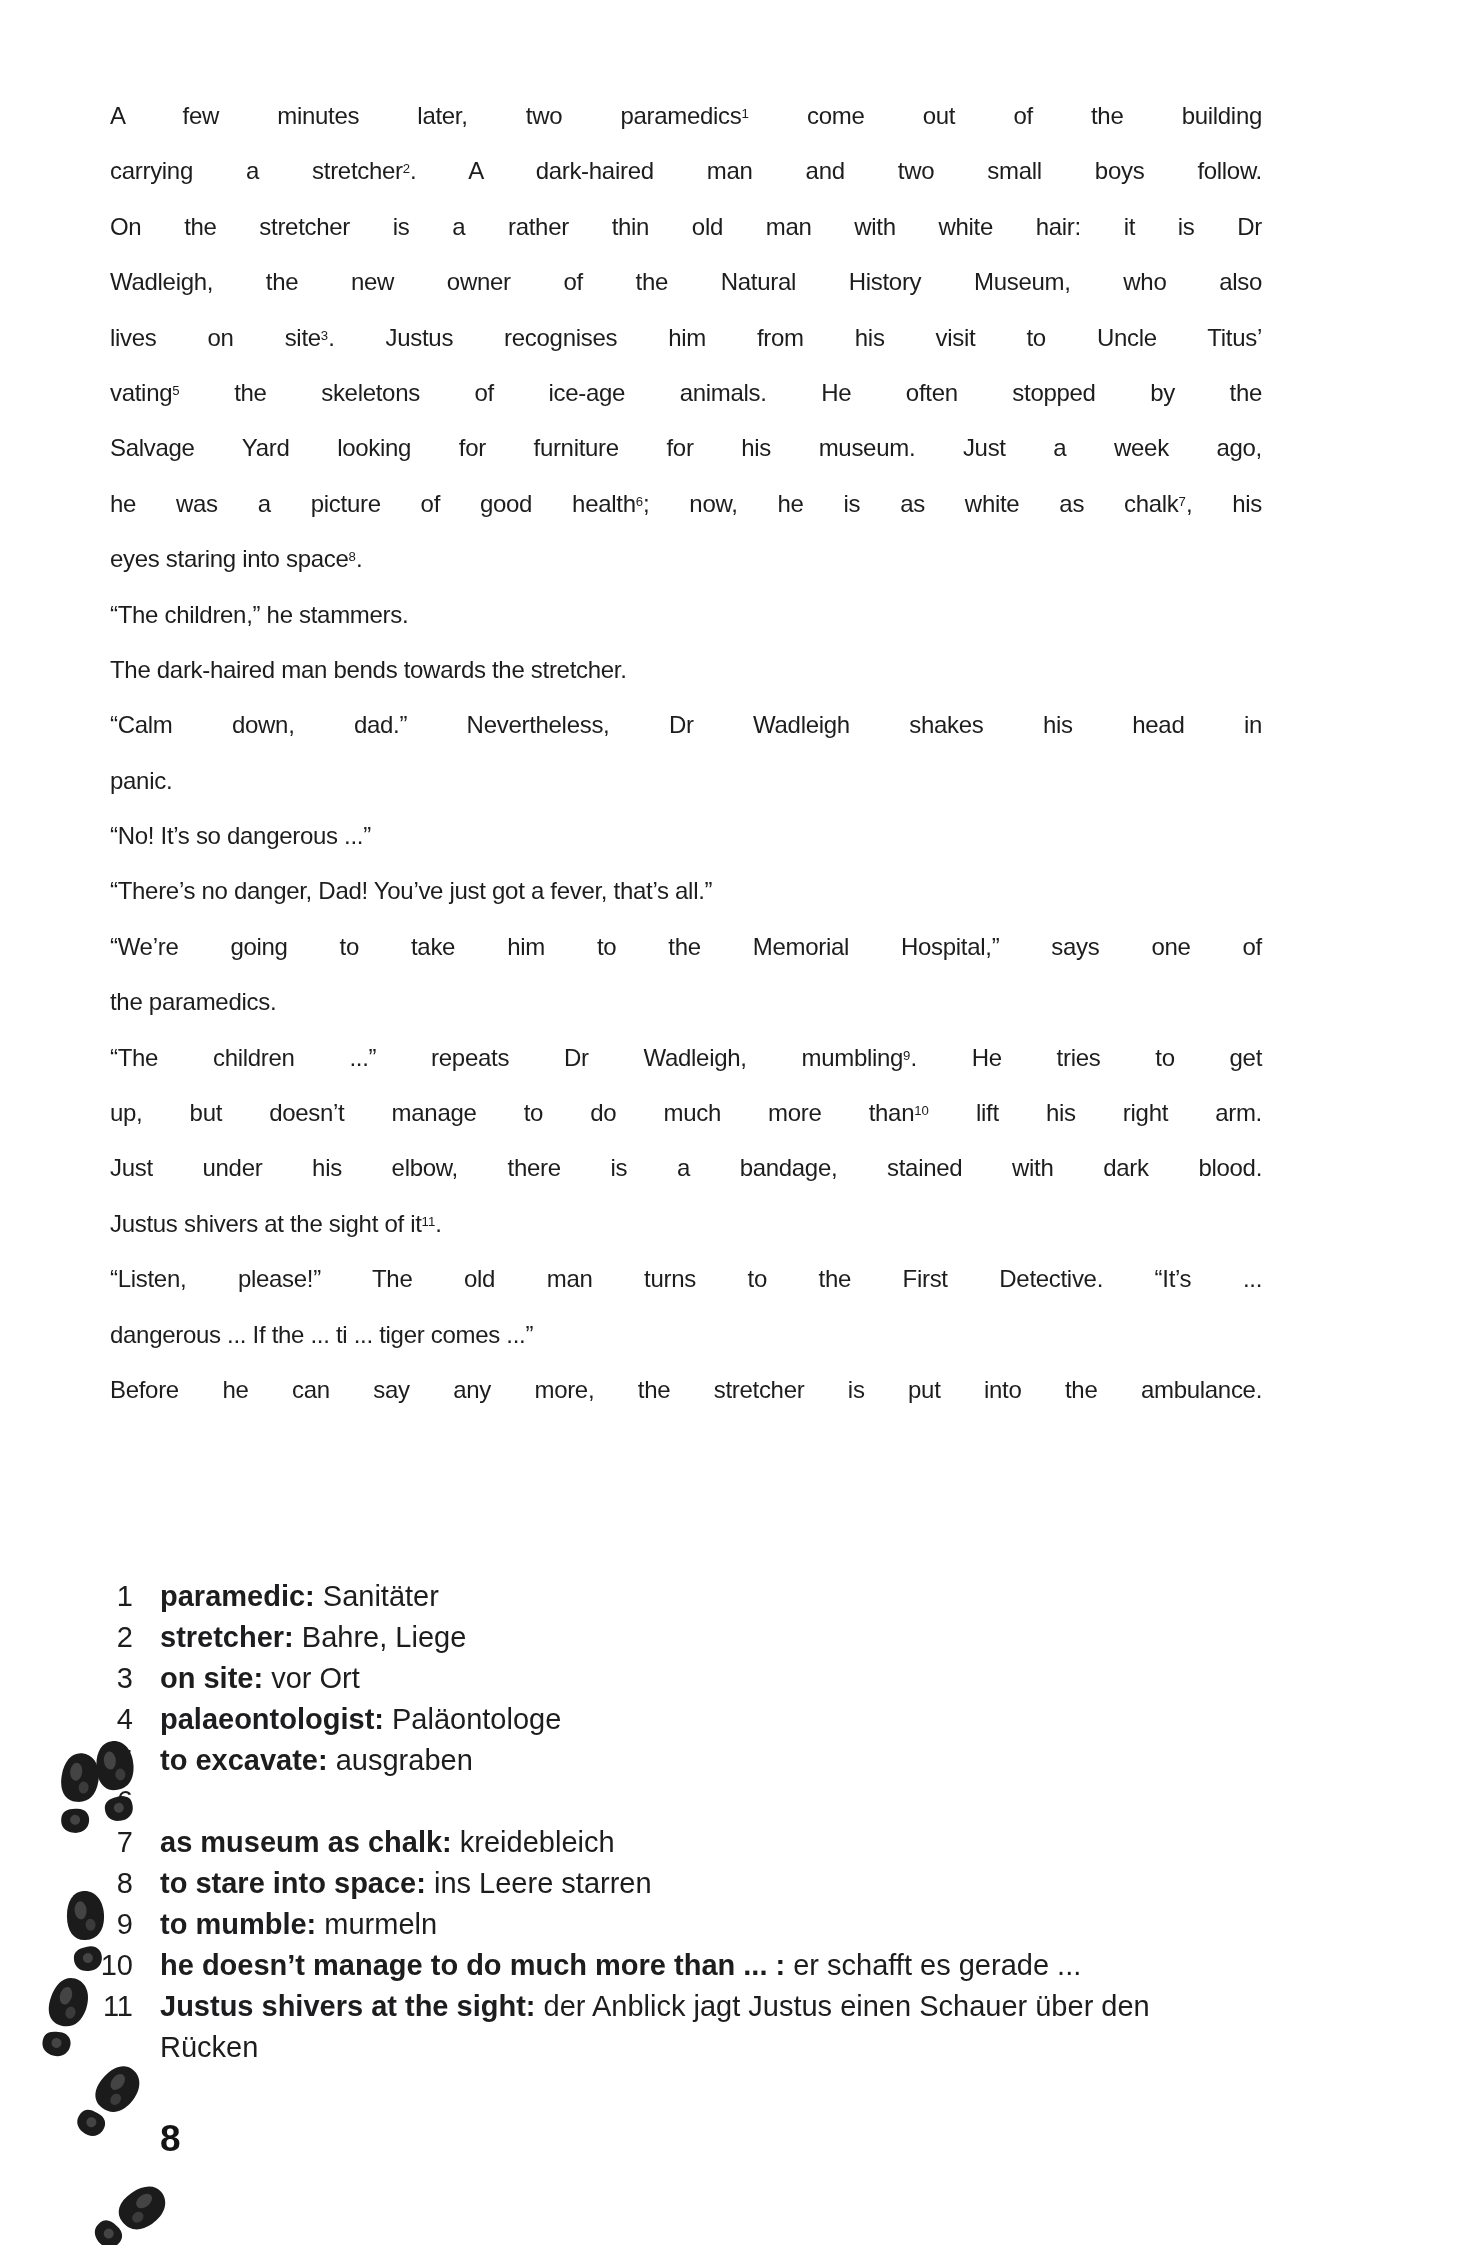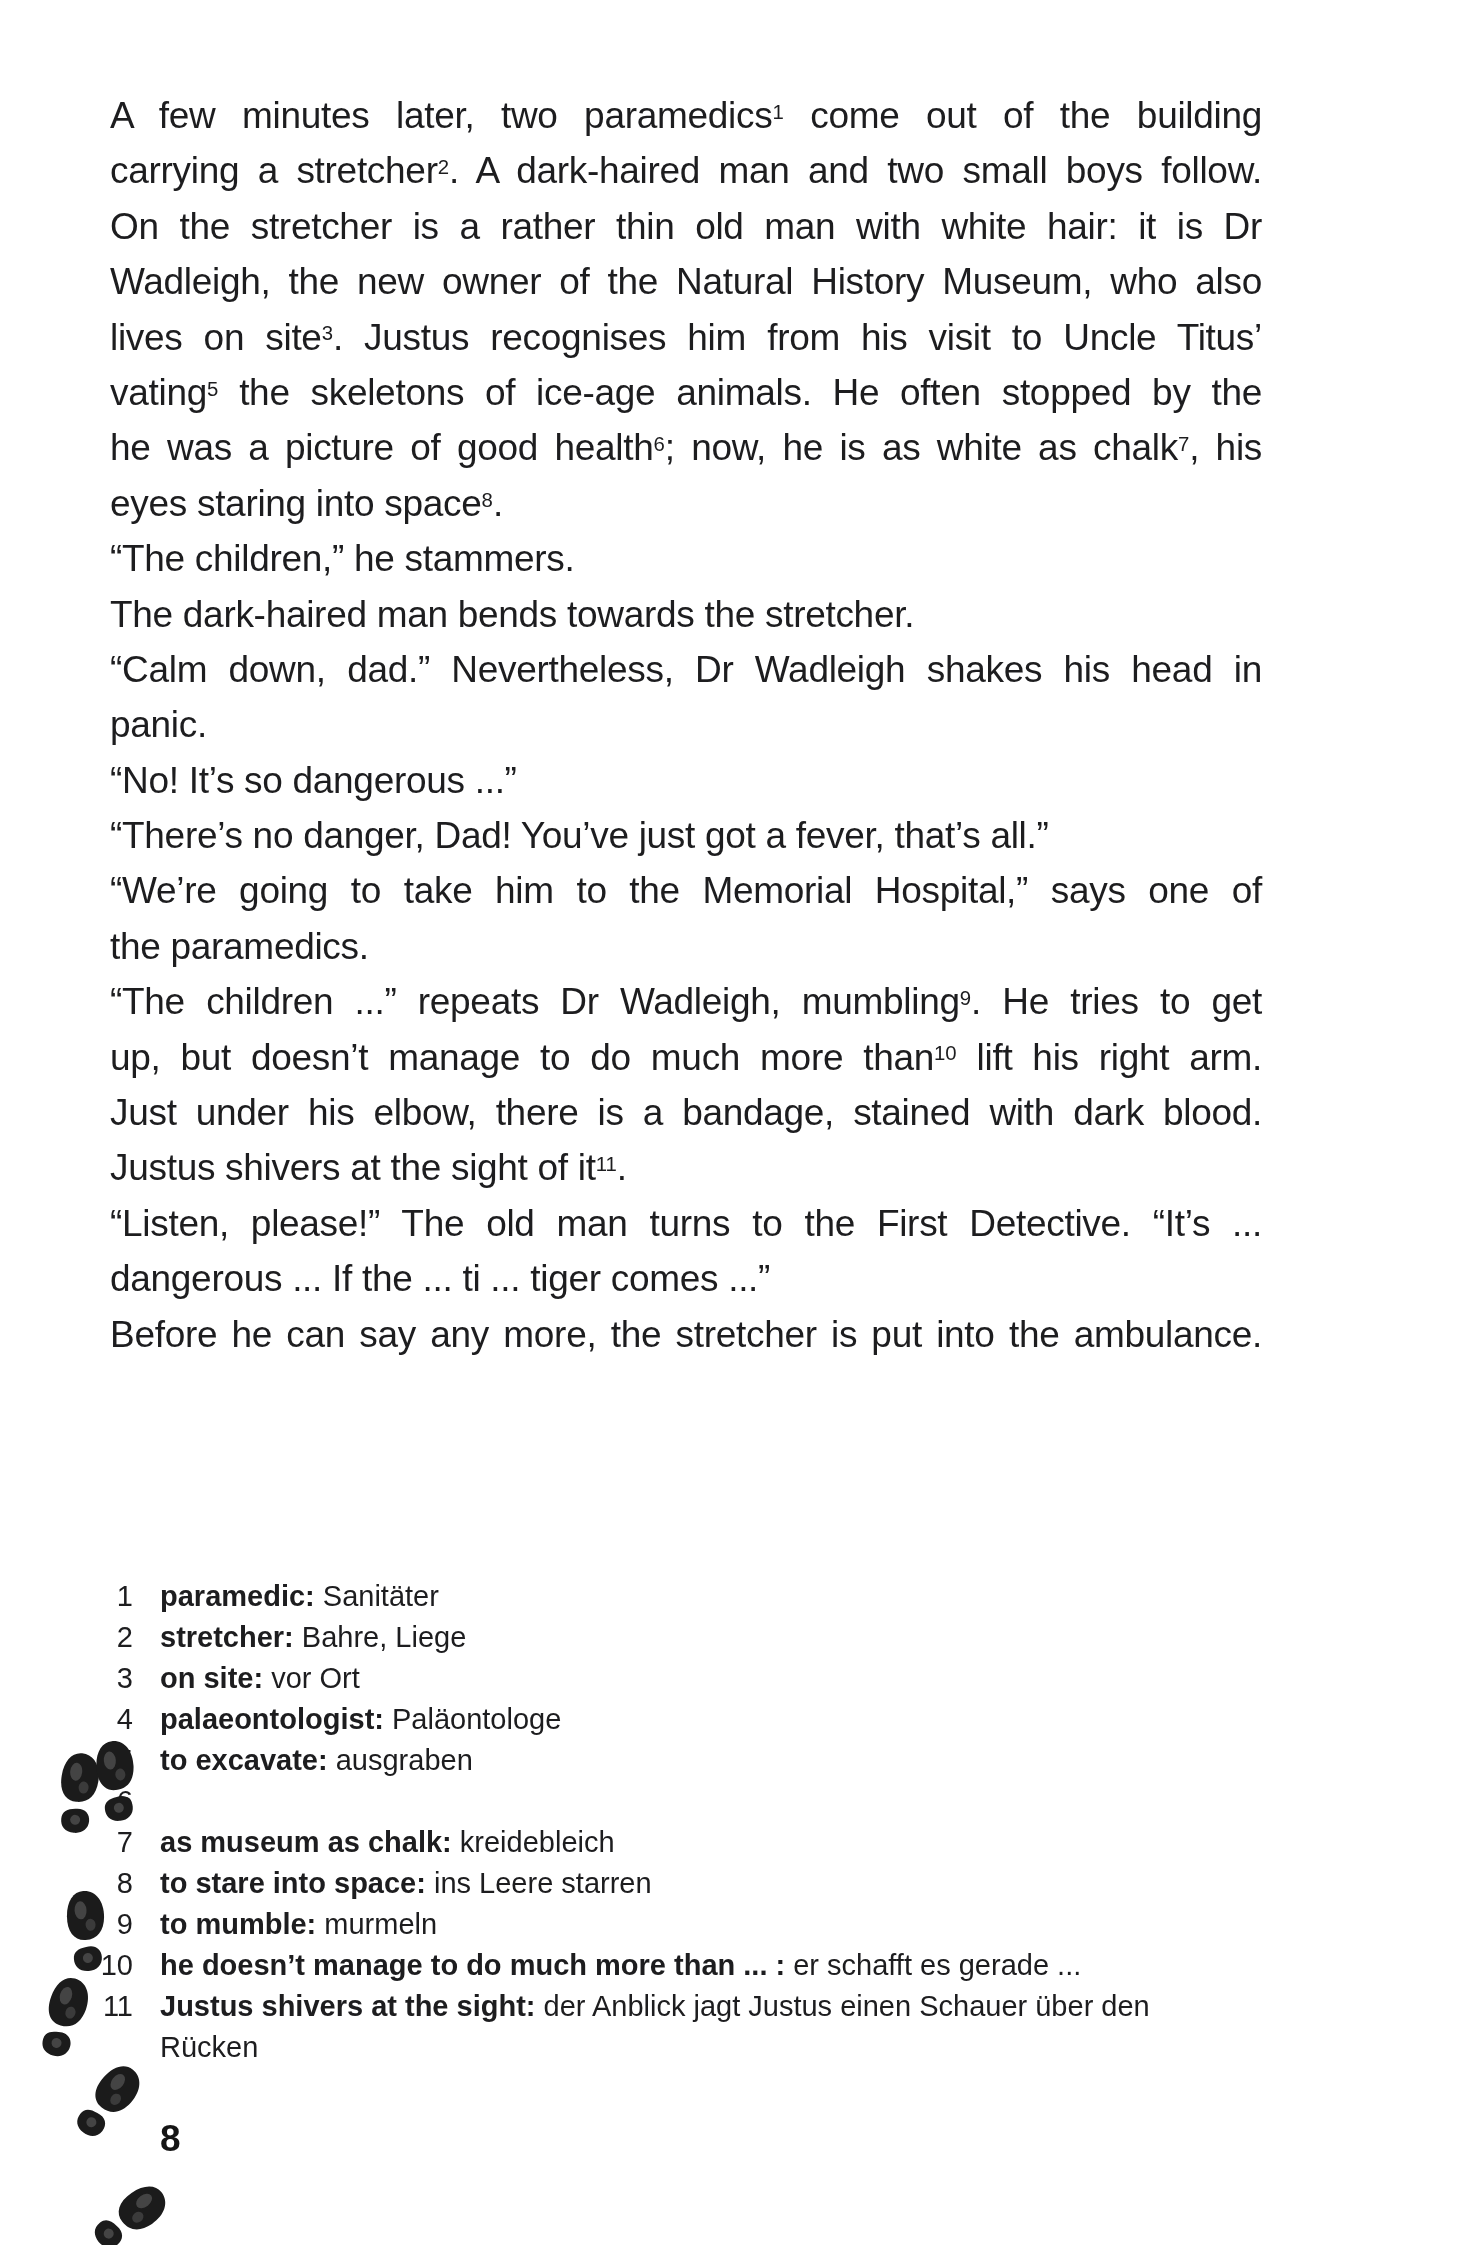--- a/index.html
+++ b/index.html
@@ -10,21 +10,21 @@
     overflow:hidden;
     font-family:"Liberation Sans","DejaVu Sans",sans-serif;
     color:#1d1d1f;
   }
   .page{position:absolute;inset:0;}
   
   .story{
     position:absolute;left:110px;top:88px;width:1152px;
   }
   .line{
-    font-size:37px;line-height:55.4px;height:55.4px;
+    font-size:24px;line-height:55.4px;height:55.4px;
     letter-spacing:-0.3px;
     white-space:nowrap;
   }
   .line.jl{
     white-space:normal;
     text-align:justify;
     text-align-last:justify;
     text-justify:inter-word;
   }
   .line sup{
@@ -53,20 +53,21 @@
 
 <div class="page">
 
   <div class="story">
       <div class="line jl">A few minutes later, two paramedics<sup>1</sup> come out of the building</div>
       <div class="line jl">carrying a stretcher<sup>2</sup>. A dark-haired man and two small boys follow.</div>
       <div class="line jl">On the stretcher is a rather thin old man with white hair: it is Dr</div>
       <div class="line jl">Wadleigh, the new owner of the Natural History Museum, who also</div>
       <div class="line jl">lives on site<sup>3</sup>. Justus recognises him from his visit to Uncle Titus’</div>
       <div class="line jl">vating<sup>5</sup> the skeletons of ice-age animals. He often stopped by the</div>
+      <div class="line jl">Salvage Yard looking for furniture for his museum. Just a week ago,</div>
       <div class="line jl">he was a picture of good health<sup>6</sup>; now, he is as white as chalk<sup>7</sup>, his</div>
       <div class="line">eyes staring into space<sup>8</sup>.</div>
       <div class="line">“The children,” he stammers.</div>
       <div class="line">The dark-haired man bends towards the stretcher.</div>
       <div class="line jl">“Calm down, dad.” Nevertheless, Dr Wadleigh shakes his head in</div>
       <div class="line">panic.</div>
       <div class="line">“No! It’s so dangerous ...”</div>
       <div class="line">“There’s no danger, Dad! You’ve just got a fever, that’s all.”</div>
       <div class="line jl">“We’re going to take him to the Memorial Hospital,” says one of</div>
       <div class="line">the paramedics.</div>

